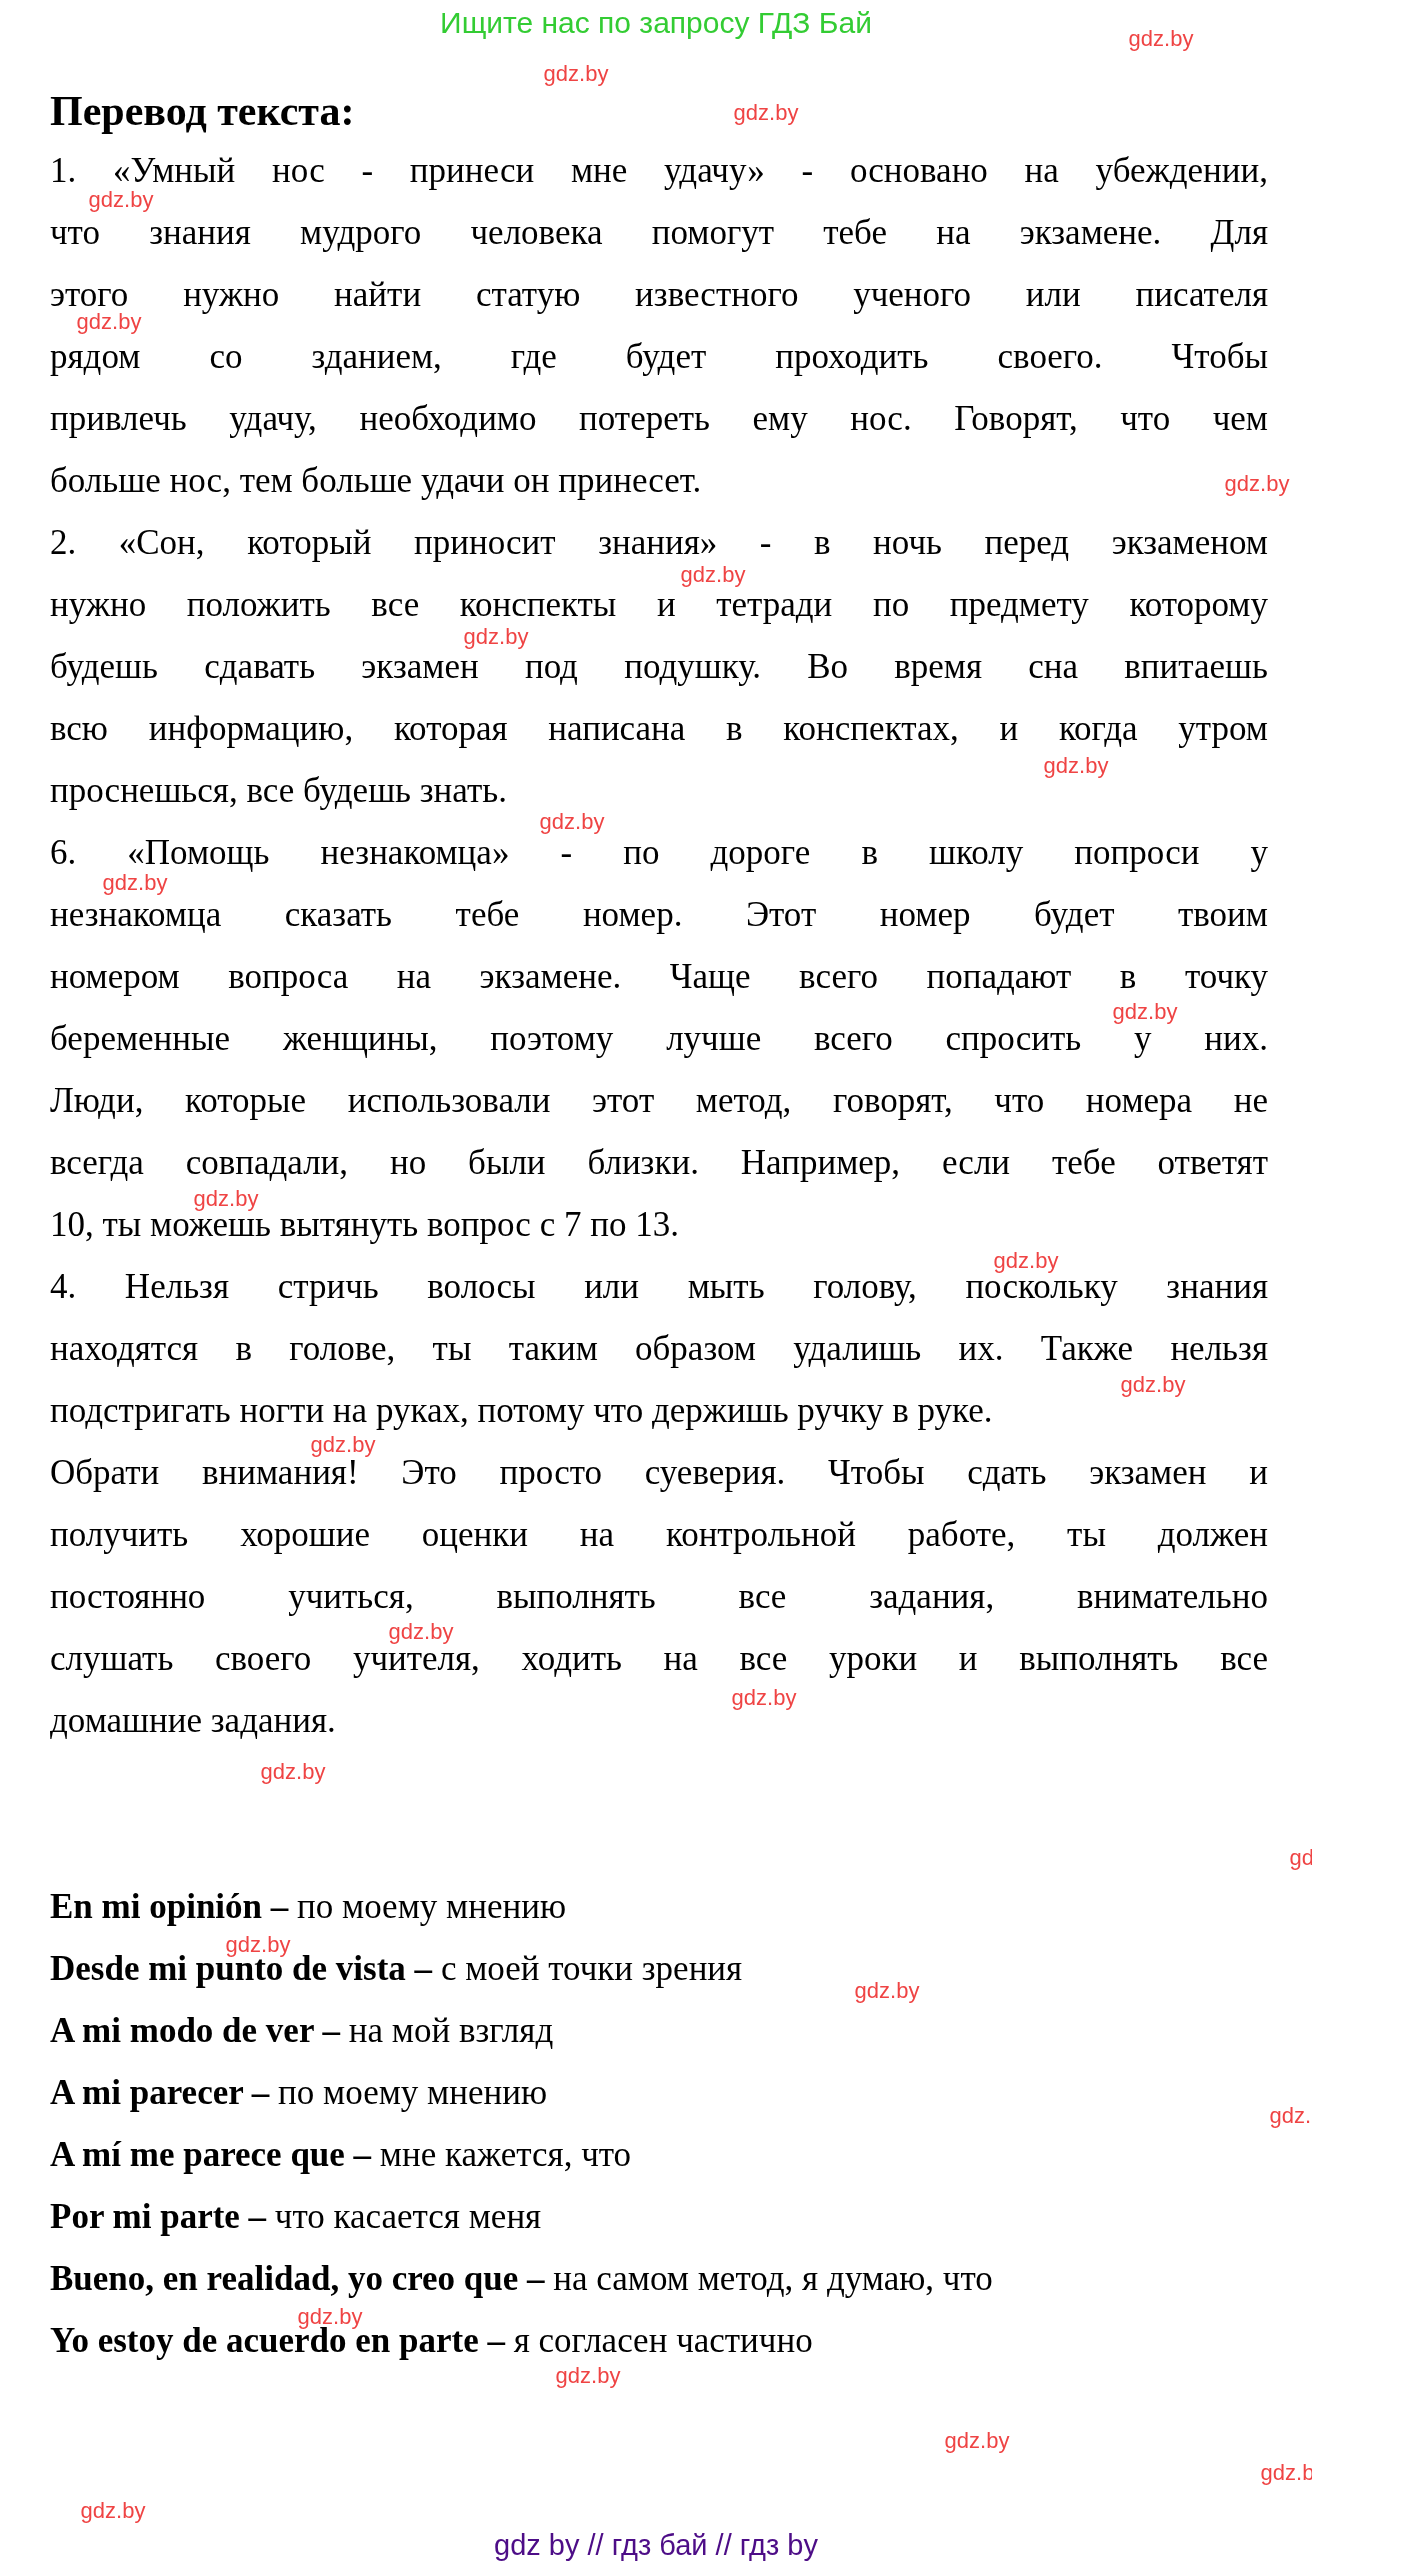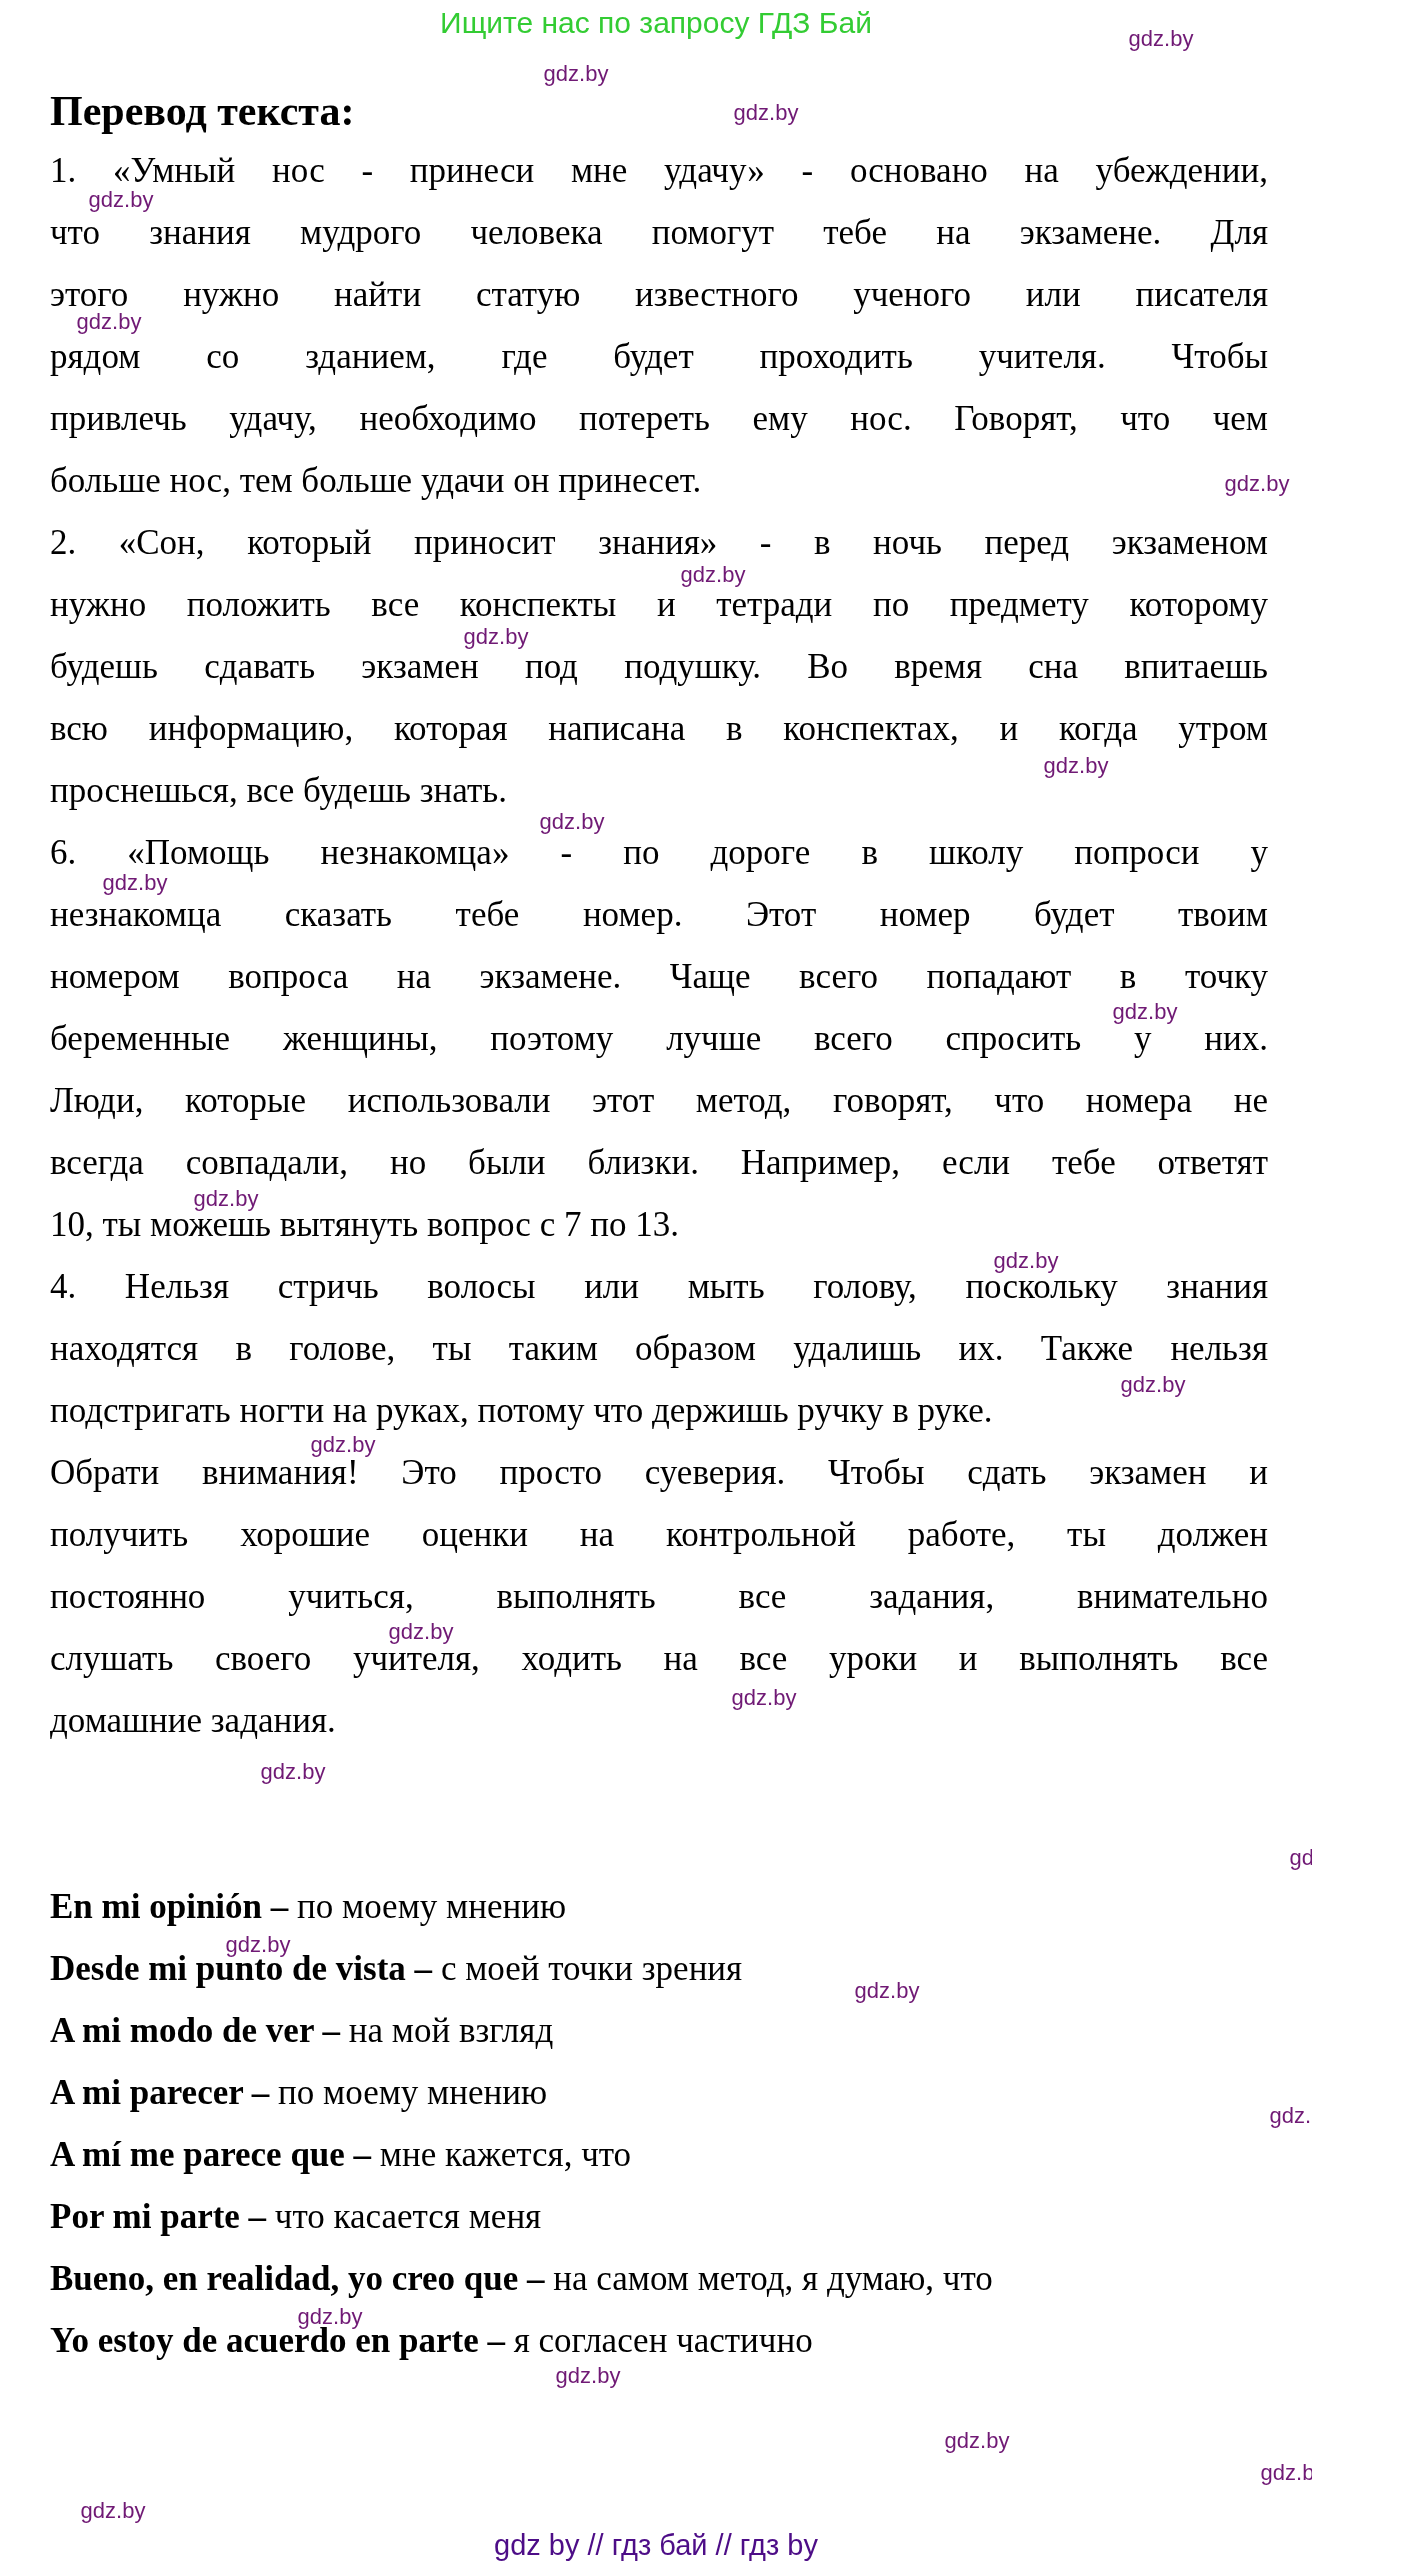--- a/index.html
+++ b/index.html
@@ -34,21 +34,21 @@
     font:400 29px/35px "Liberation Sans", sans-serif; cursor:pointer;
   }
 </style>
 </head>
 <body>
 
 <div class="page">
 
   <div class="promo" style="color: rgb(51, 204, 51);">Ищите нас по запросу ГДЗ Бай</div>
 
-  <div class="watermarks" id="watermarks" style="color: #701a75;">
+  <div class="watermarks" id="watermarks" style="color: #ef4444;">
       <span class="wm" style="left: 1161px; top: 39px;">gdz.by</span>
       <span class="wm" style="left: 576px; top: 74px;">gdz.by</span>
       <span class="wm" style="left: 766px; top: 113px;">gdz.by</span>
       <span class="wm" style="left: 121px; top: 200px;">gdz.by</span>
       <span class="wm" style="left: 109px; top: 322px;">gdz.by</span>
       <span class="wm" style="left: 1257px; top: 484px;">gdz.by</span>
       <span class="wm" style="left: 713px; top: 575px;">gdz.by</span>
       <span class="wm" style="left: 496px; top: 637px;">gdz.by</span>
       <span class="wm" style="left: 1076px; top: 766px;">gdz.by</span>
       <span class="wm" style="left: 572px; top: 822px;">gdz.by</span>
@@ -71,21 +71,21 @@
       <span class="wm" style="left: 1293px; top: 2473px;">gdz.by</span>
       <span class="wm" style="left: 113px; top: 2511px;">gdz.by</span>
     </div>
 
   <div class="content">
     <h1 class="title">Перевод текста:</h1>
     <div id="paragraphs">
         <div class="tline">1. «Умный нос - принеси мне удачу» - основано на убеждении,</div>
         <div class="tline">что знания мудрого человека помогут тебе на экзамене. Для</div>
         <div class="tline">этого нужно найти статую известного ученого или писателя</div>
-        <div class="tline">рядом со зданием, где будет проходить учителя. Чтобы</div>
+        <div class="tline">рядом со зданием, где будет проходить своего. Чтобы</div>
         <div class="tline">привлечь удачу, необходимо потереть ему нос. Говорят, что чем</div>
         <div class="tline last">больше нос, тем больше удачи он принесет.</div>
         <div class="tline">2. «Сон, который приносит знания» - в ночь перед экзаменом</div>
         <div class="tline">нужно положить все конспекты и тетради по предмету которому</div>
         <div class="tline">будешь сдавать экзамен под подушку. Во время сна впитаешь</div>
         <div class="tline">всю информацию, которая написана в конспектах, и когда утром</div>
         <div class="tline last">проснешься, все будешь знать.</div>
         <div class="tline">6. «Помощь незнакомца» - по дороге в школу попроси у</div>
         <div class="tline">незнакомца сказать тебе номер. Этот номер будет твоим</div>
         <div class="tline">номером вопроса на экзамене. Чаще всего попадают в точку</div>

